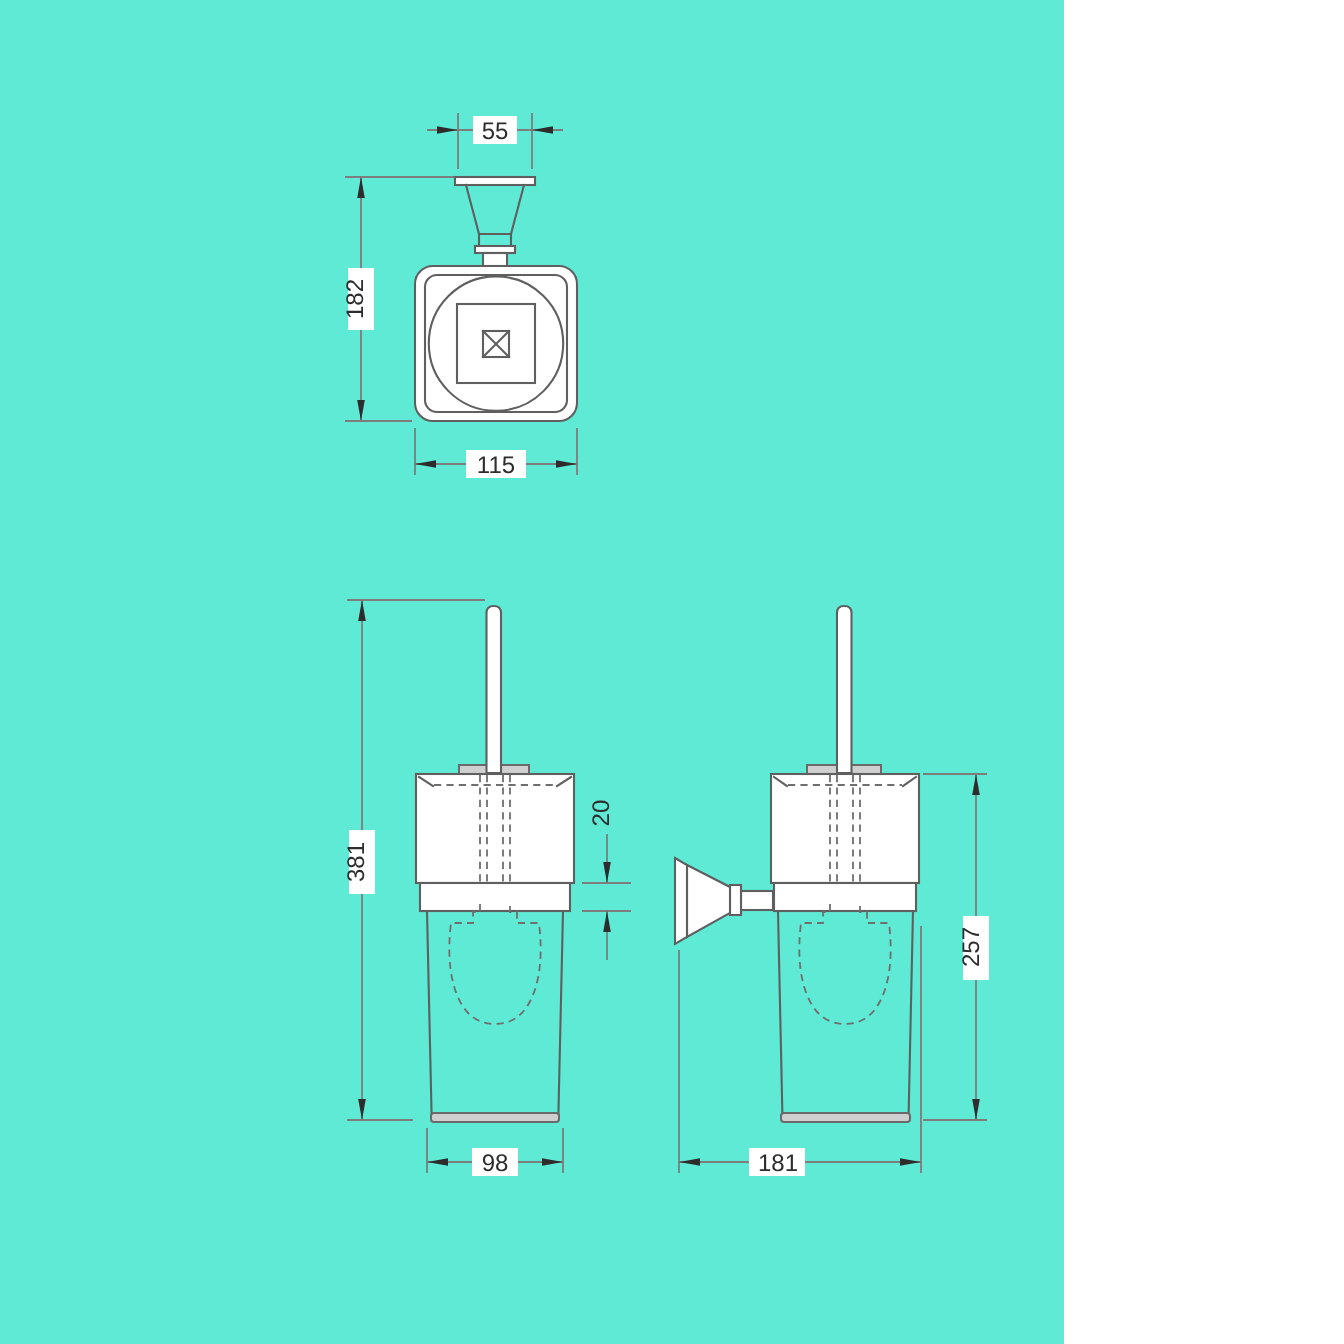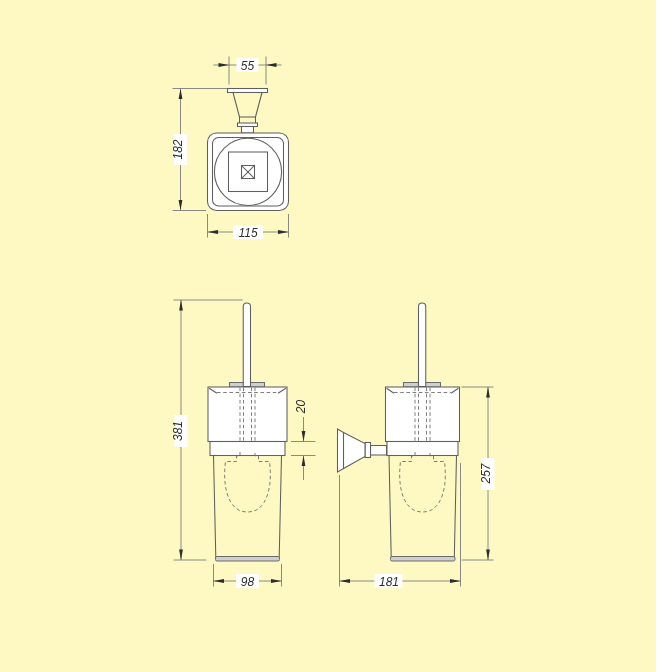--- a/index.html
+++ b/index.html
@@ -1,16 +1,16 @@
 <!DOCTYPE html>
 <html><head>
 <meta charset="utf-8">
 <style>
   html,body{margin:0;padding:0;background:#ffffff;}
-  .stage{width:656px;height:672px;position:relative;background:#fef9c3;overflow:hidden;font-style:italic;}
+  .stage{width:532px;height:672px;position:relative;background:#5eead4;overflow:hidden;}
   svg{display:block;}
   svg text{
     font-family:"Liberation Sans", sans-serif;
     font-size:12px;
     fill:#2d2d2d;
     letter-spacing:0px;
   }
   .obj  {stroke:#5f5f5f;fill:none;stroke-width:1.05;stroke-linecap:square;}
   .objf {stroke:#5f5f5f;fill:#ffffff;stroke-width:1.05;}
   .fillg{stroke:#6a6a6a;stroke-width:1;}

